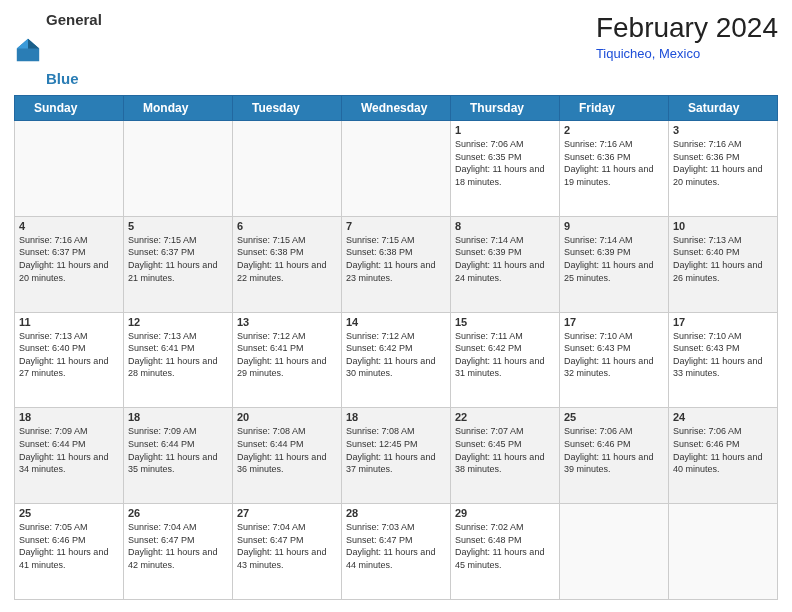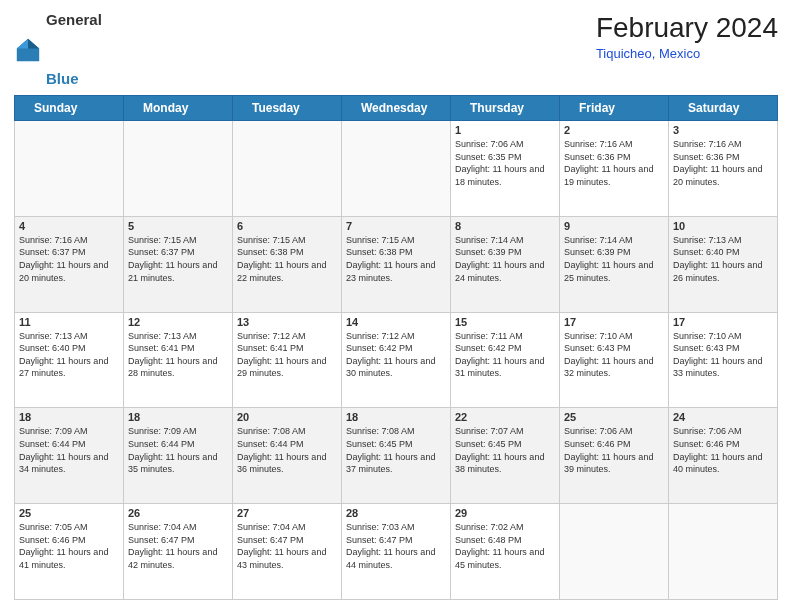--- a/index.html
+++ b/index.html
@@ -277,21 +277,21 @@
           <td>
             <span class="day-num">20</span>
             <div class="day-info">Sunrise: 7:08 AM
 Sunset: 6:44 PM
 Daylight: 11 hours
 and 36 minutes.</div>
           </td>
           <td>
             <span class="day-num">18</span>
             <div class="day-info">Sunrise: 7:08 AM
-Sunset: 6:45 PM
+Sunset: 12:45 PM
 Daylight: 11 hours
 and 37 minutes.</div>
           </td>
           <td>
             <span class="day-num">22</span>
             <div class="day-info">Sunrise: 7:07 AM
 Sunset: 6:45 PM
 Daylight: 11 hours
 and 38 minutes.</div>
           </td>

